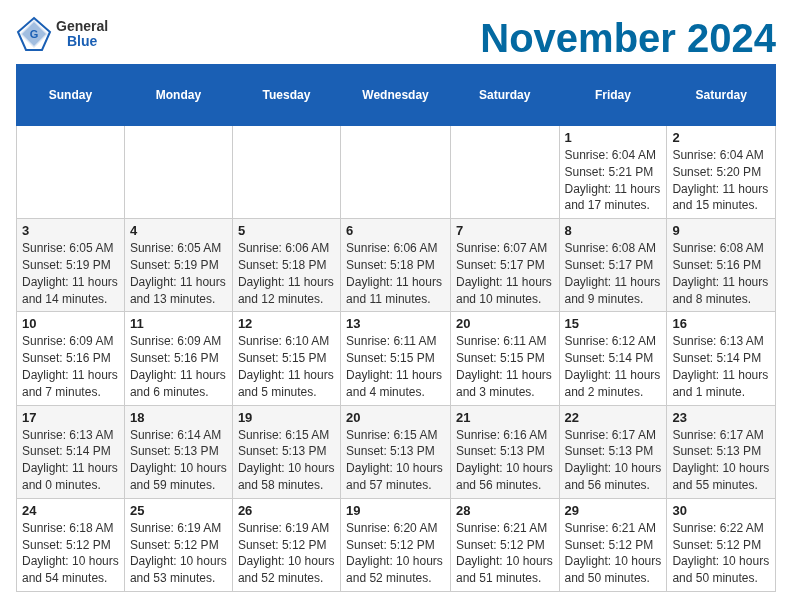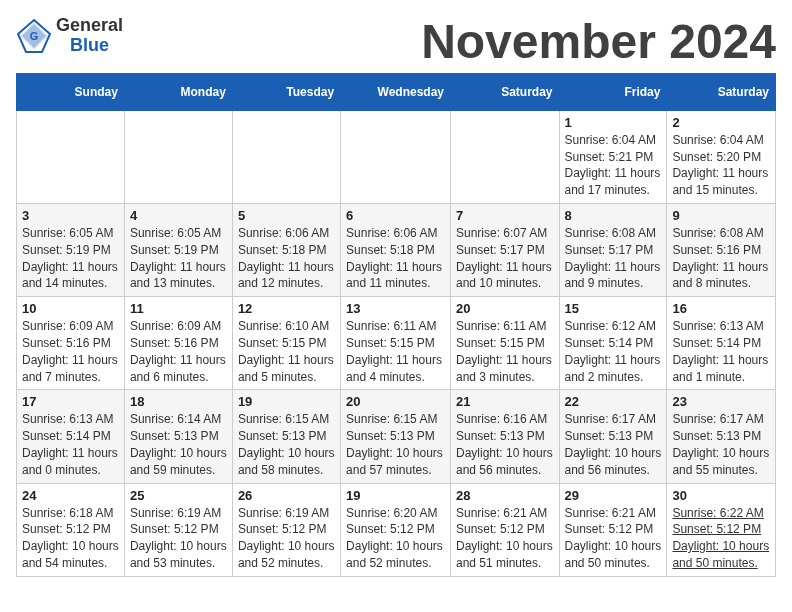--- a/index.html
+++ b/index.html
@@ -15,54 +15,54 @@
       justify-content: space-between;
       align-items: flex-start;
       margin-bottom: 4px;
     }
     .logo {
       display: flex;
       align-items: center;
       gap: 4px;
     }
     .logo-text {
-      font-size: 18px;
+      font-size: 14px;
       font-weight: bold;
       line-height: 1.1;
     }
     .logo-general { color: #333; }
     .logo-blue { color: #1a5fb4; text-align: center; }
     .logo-icon {
       width: 36px;
       height: 36px;
     }
     .title-block {
       text-align: right;
     }
     .month-title {
-      font-size: 48px;
+      font-size: 40px;
       font-weight: bold;
-      color: #404040;
+      color: #0369a1;
       line-height: 1.1;
       margin-left: 8px;
     }
     .location {
       font-size: 14px;
       color: #333;
     }
     .calendar {
       width: 100%;
       border-collapse: collapse;
       font-size: 11px;
     }
     .calendar th {
       background: #1a5fb4;
       color: #fff;
-      padding: 11px 6px;
-      text-align: right;
+      padding: 23px 6px;
+      text-align: center;
       font-size: 12px;
       font-weight: bold;
       border: 1px solid #1a5fb4;
     }
     .calendar td {
       border: 1px solid #ccc;
       vertical-align: top;
       padding: 4px 5px;
       width: 113px;
       min-height: 80px;
@@ -303,19 +303,19 @@
 Daylight: 10 hours and 51 minutes.</div>
         </td>
         <td>
           <div class="day-num">29</div>
           <div class="day-info" style="white-space: pre-line;">Sunrise: 6:21 AM
 Sunset: 5:12 PM
 Daylight: 10 hours and 50 minutes.</div>
         </td>
         <td>
           <div class="day-num">30</div>
-          <div class="day-info" style="white-space: pre-line; text-decoration: underline;">Sunrise: 6:22 AM
+          <div class="day-info" style="white-space: pre-line;">Sunrise: 6:22 AM
 Sunset: 5:12 PM
 Daylight: 10 hours and 50 minutes.</div>
         </td>
       </tr>
     </tbody>
 </table>
 
 </body></html>

